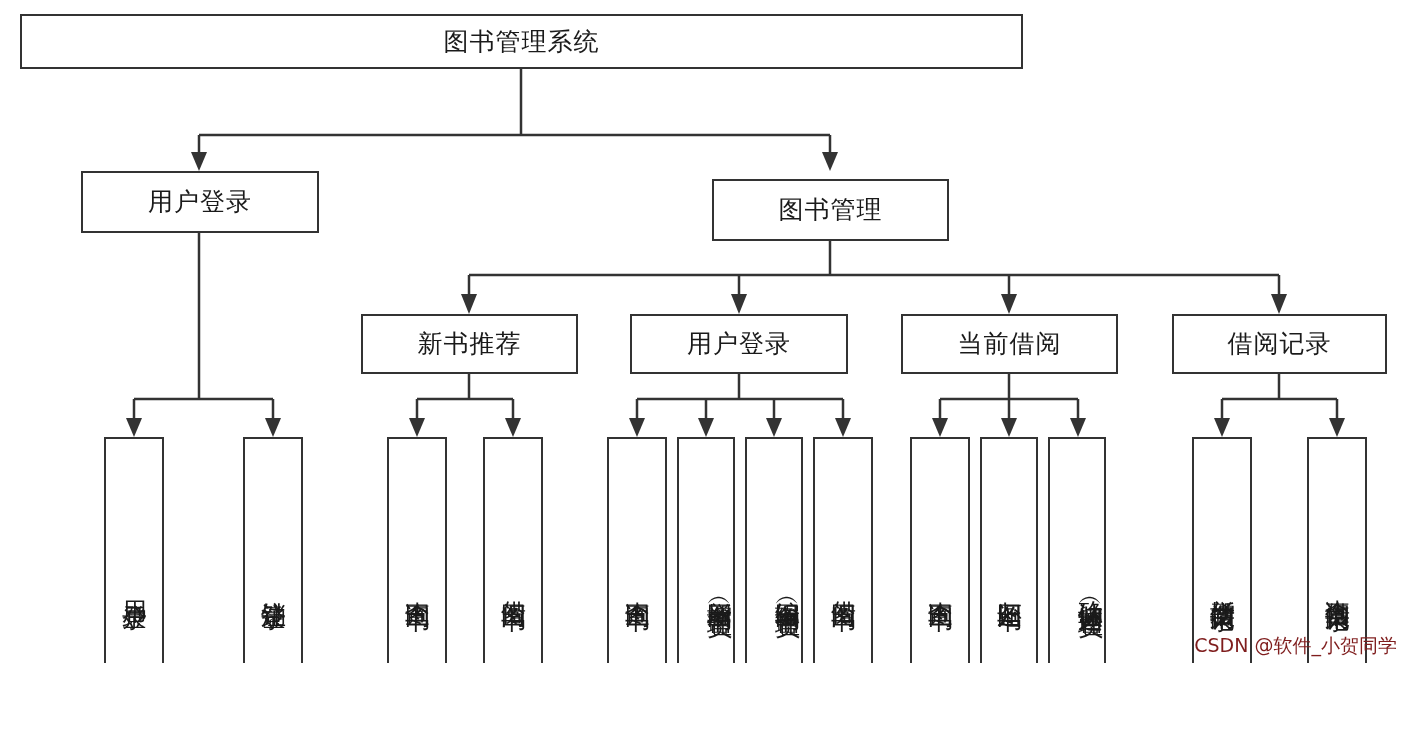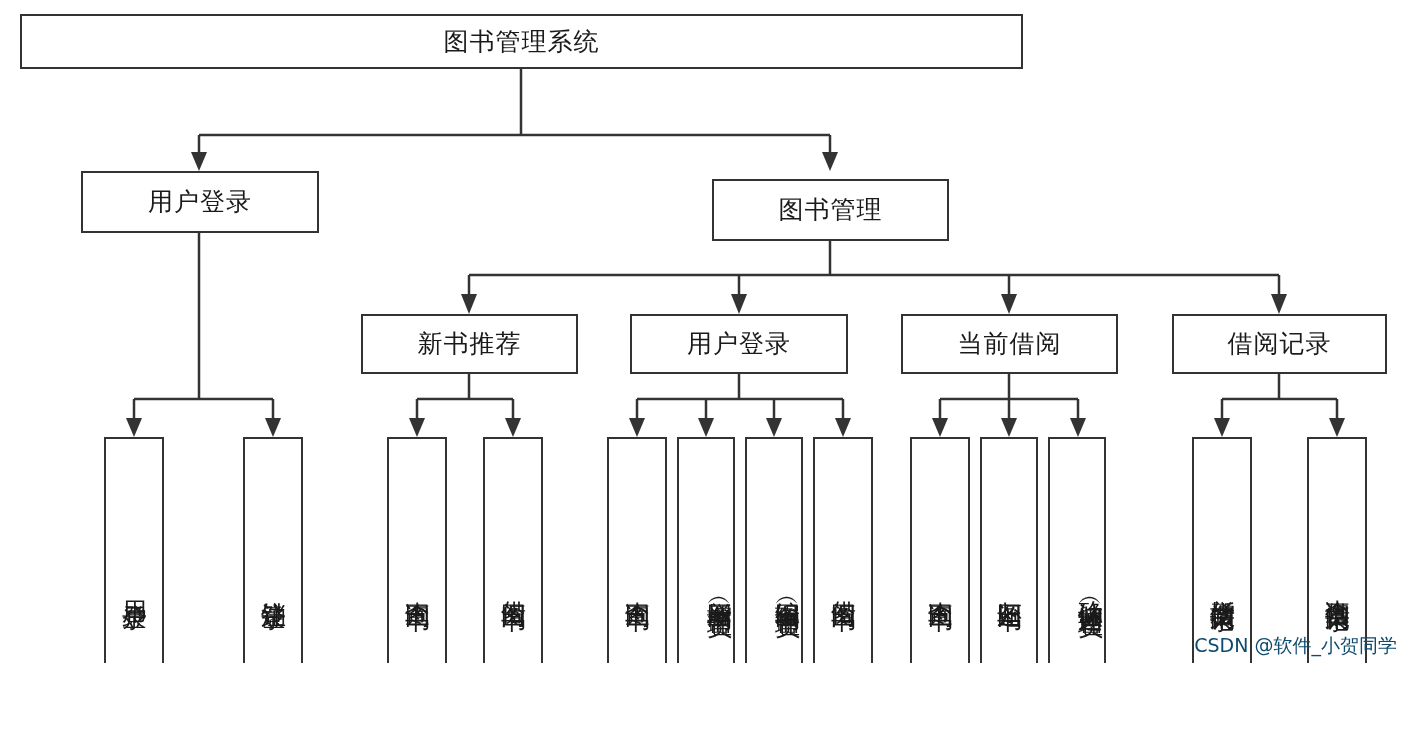--- a/index.html
+++ b/index.html
@@ -65,21 +65,21 @@
     fill: none;
   }
   svg.wires polygon {
     fill: #333333;
   }
   #watermark {
     position: absolute;
     right: 8px;
     bottom: 4px;
     font-size: 19px;
-    color: #0c4a6e;
+    color: #7f1d1d;
     white-space: nowrap;
     font-family: "DejaVu Sans", "Liberation Sans", sans-serif;
   }
 </style>
 </head>
 <body>
 
 <div id="canvas">
 
   <svg class="wires" viewBox="0 0 1405 747" xmlns="http://www.w3.org/2000/svg">

